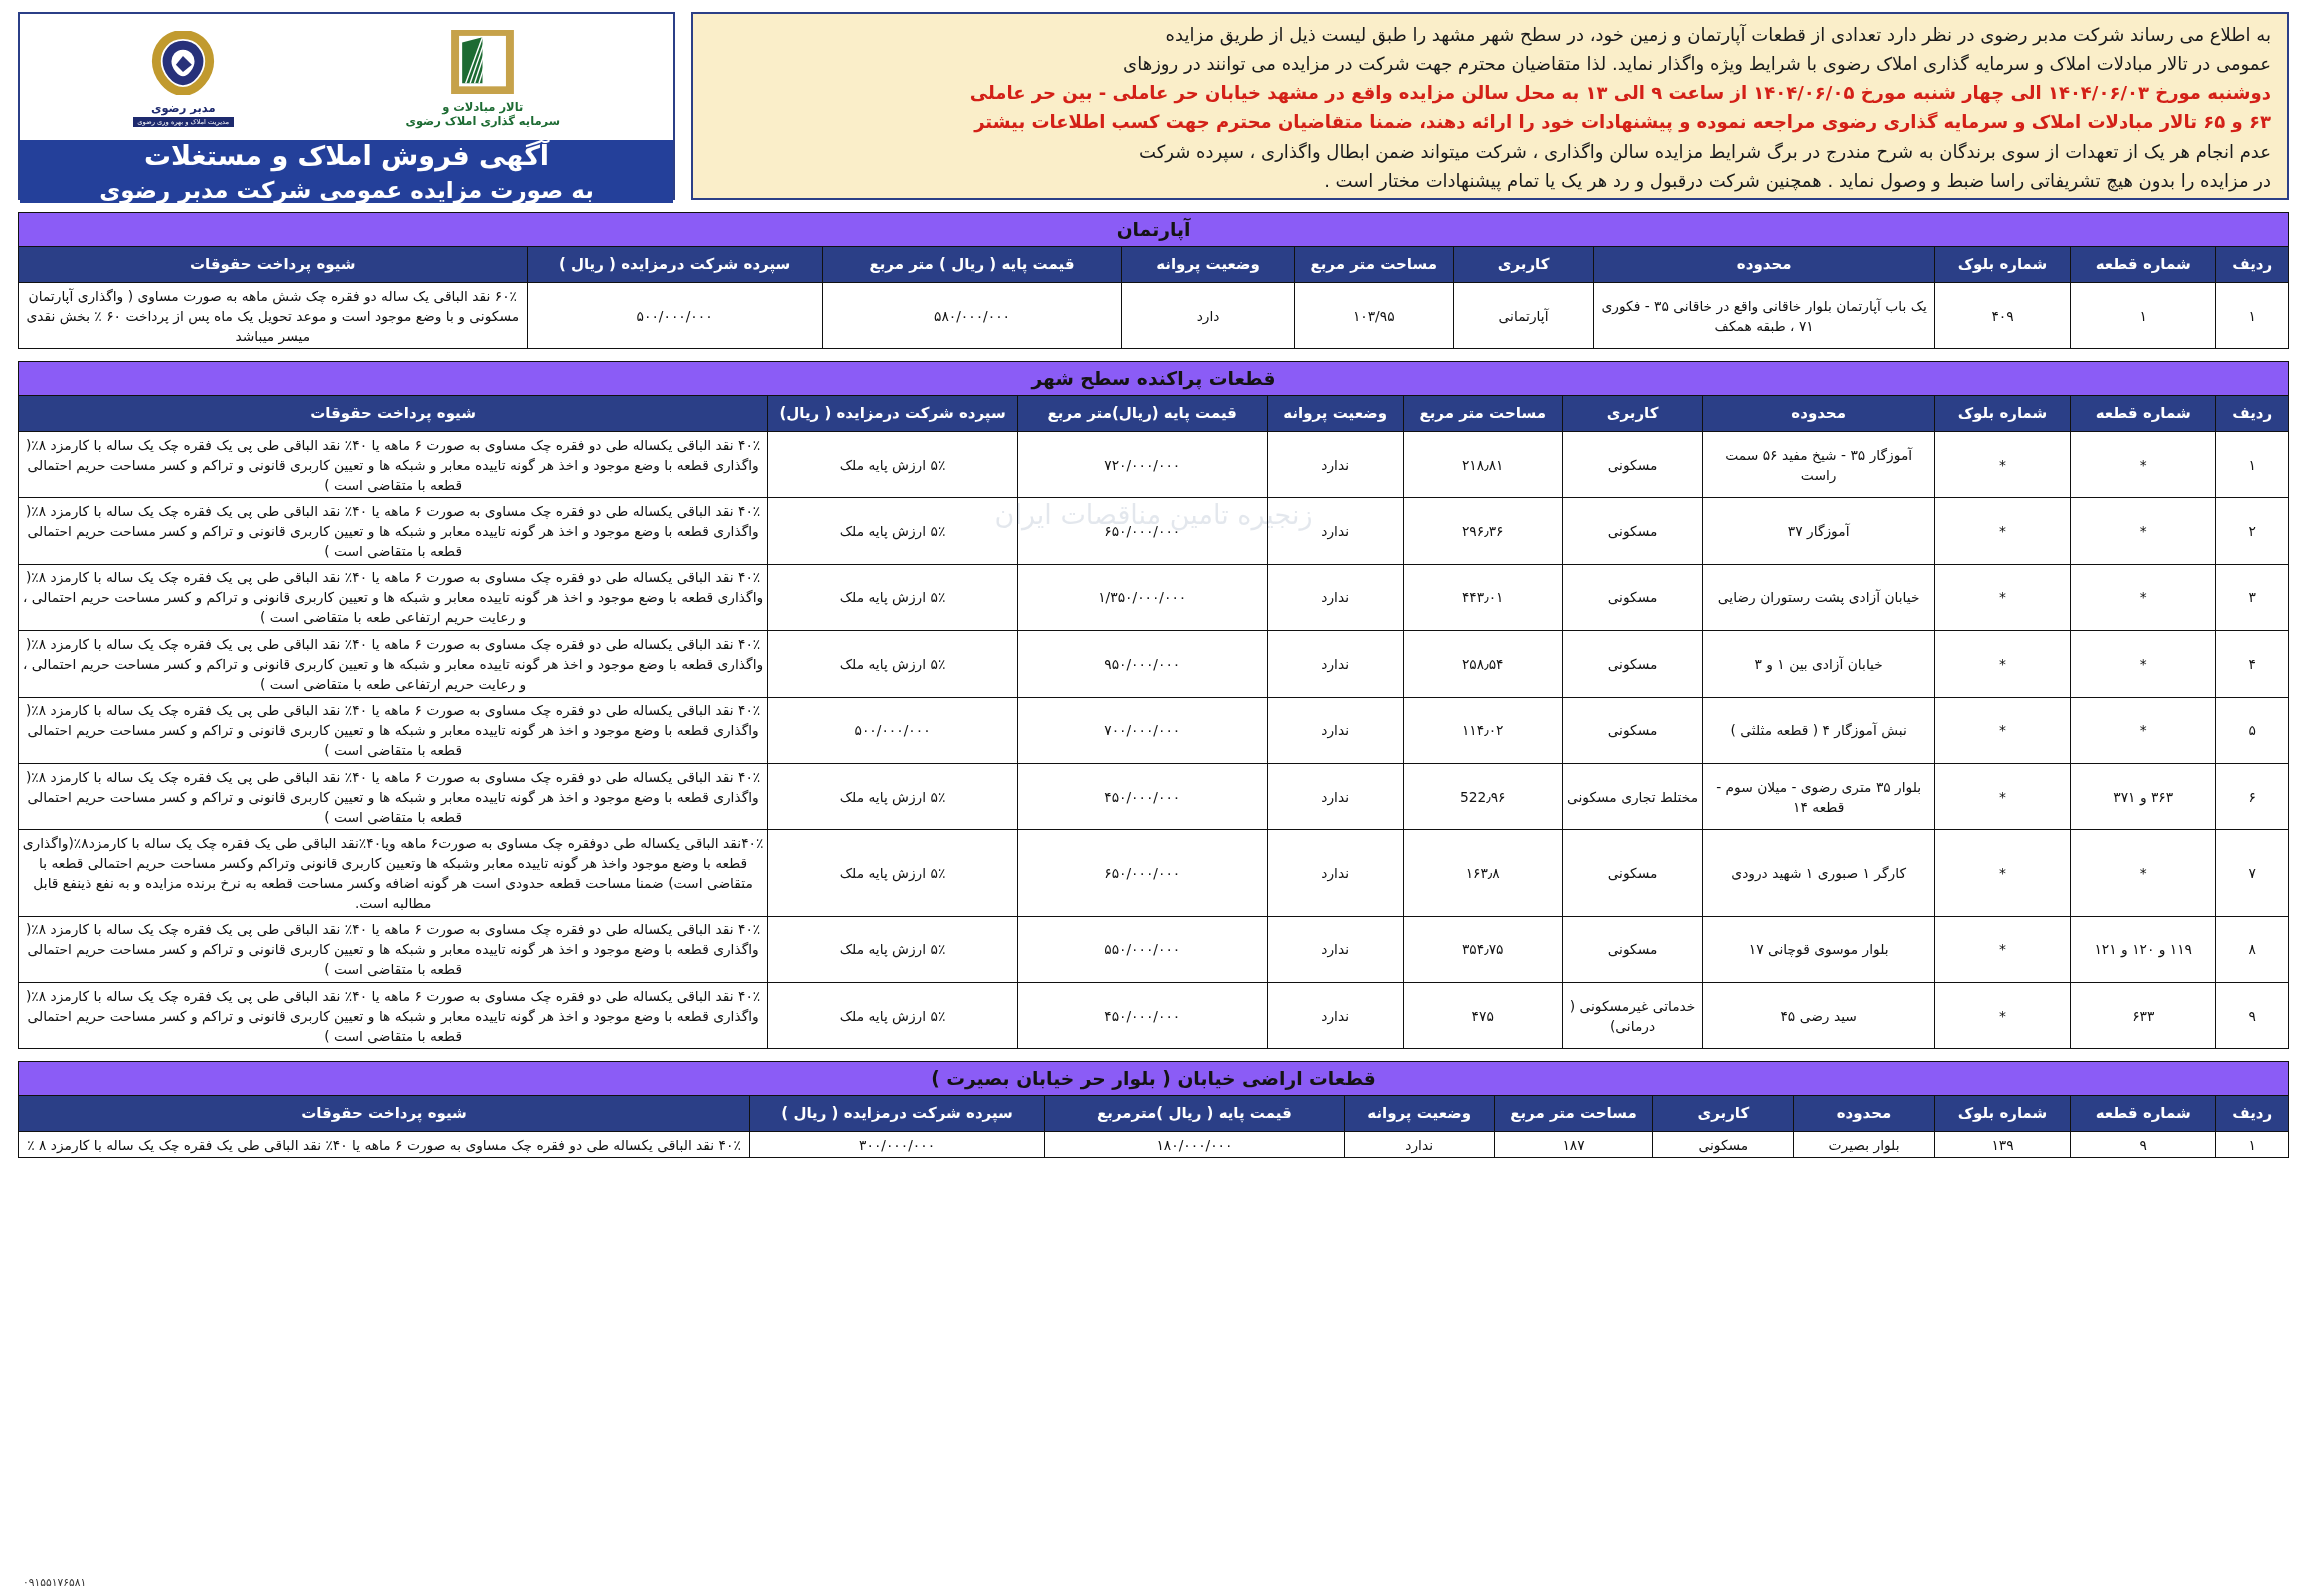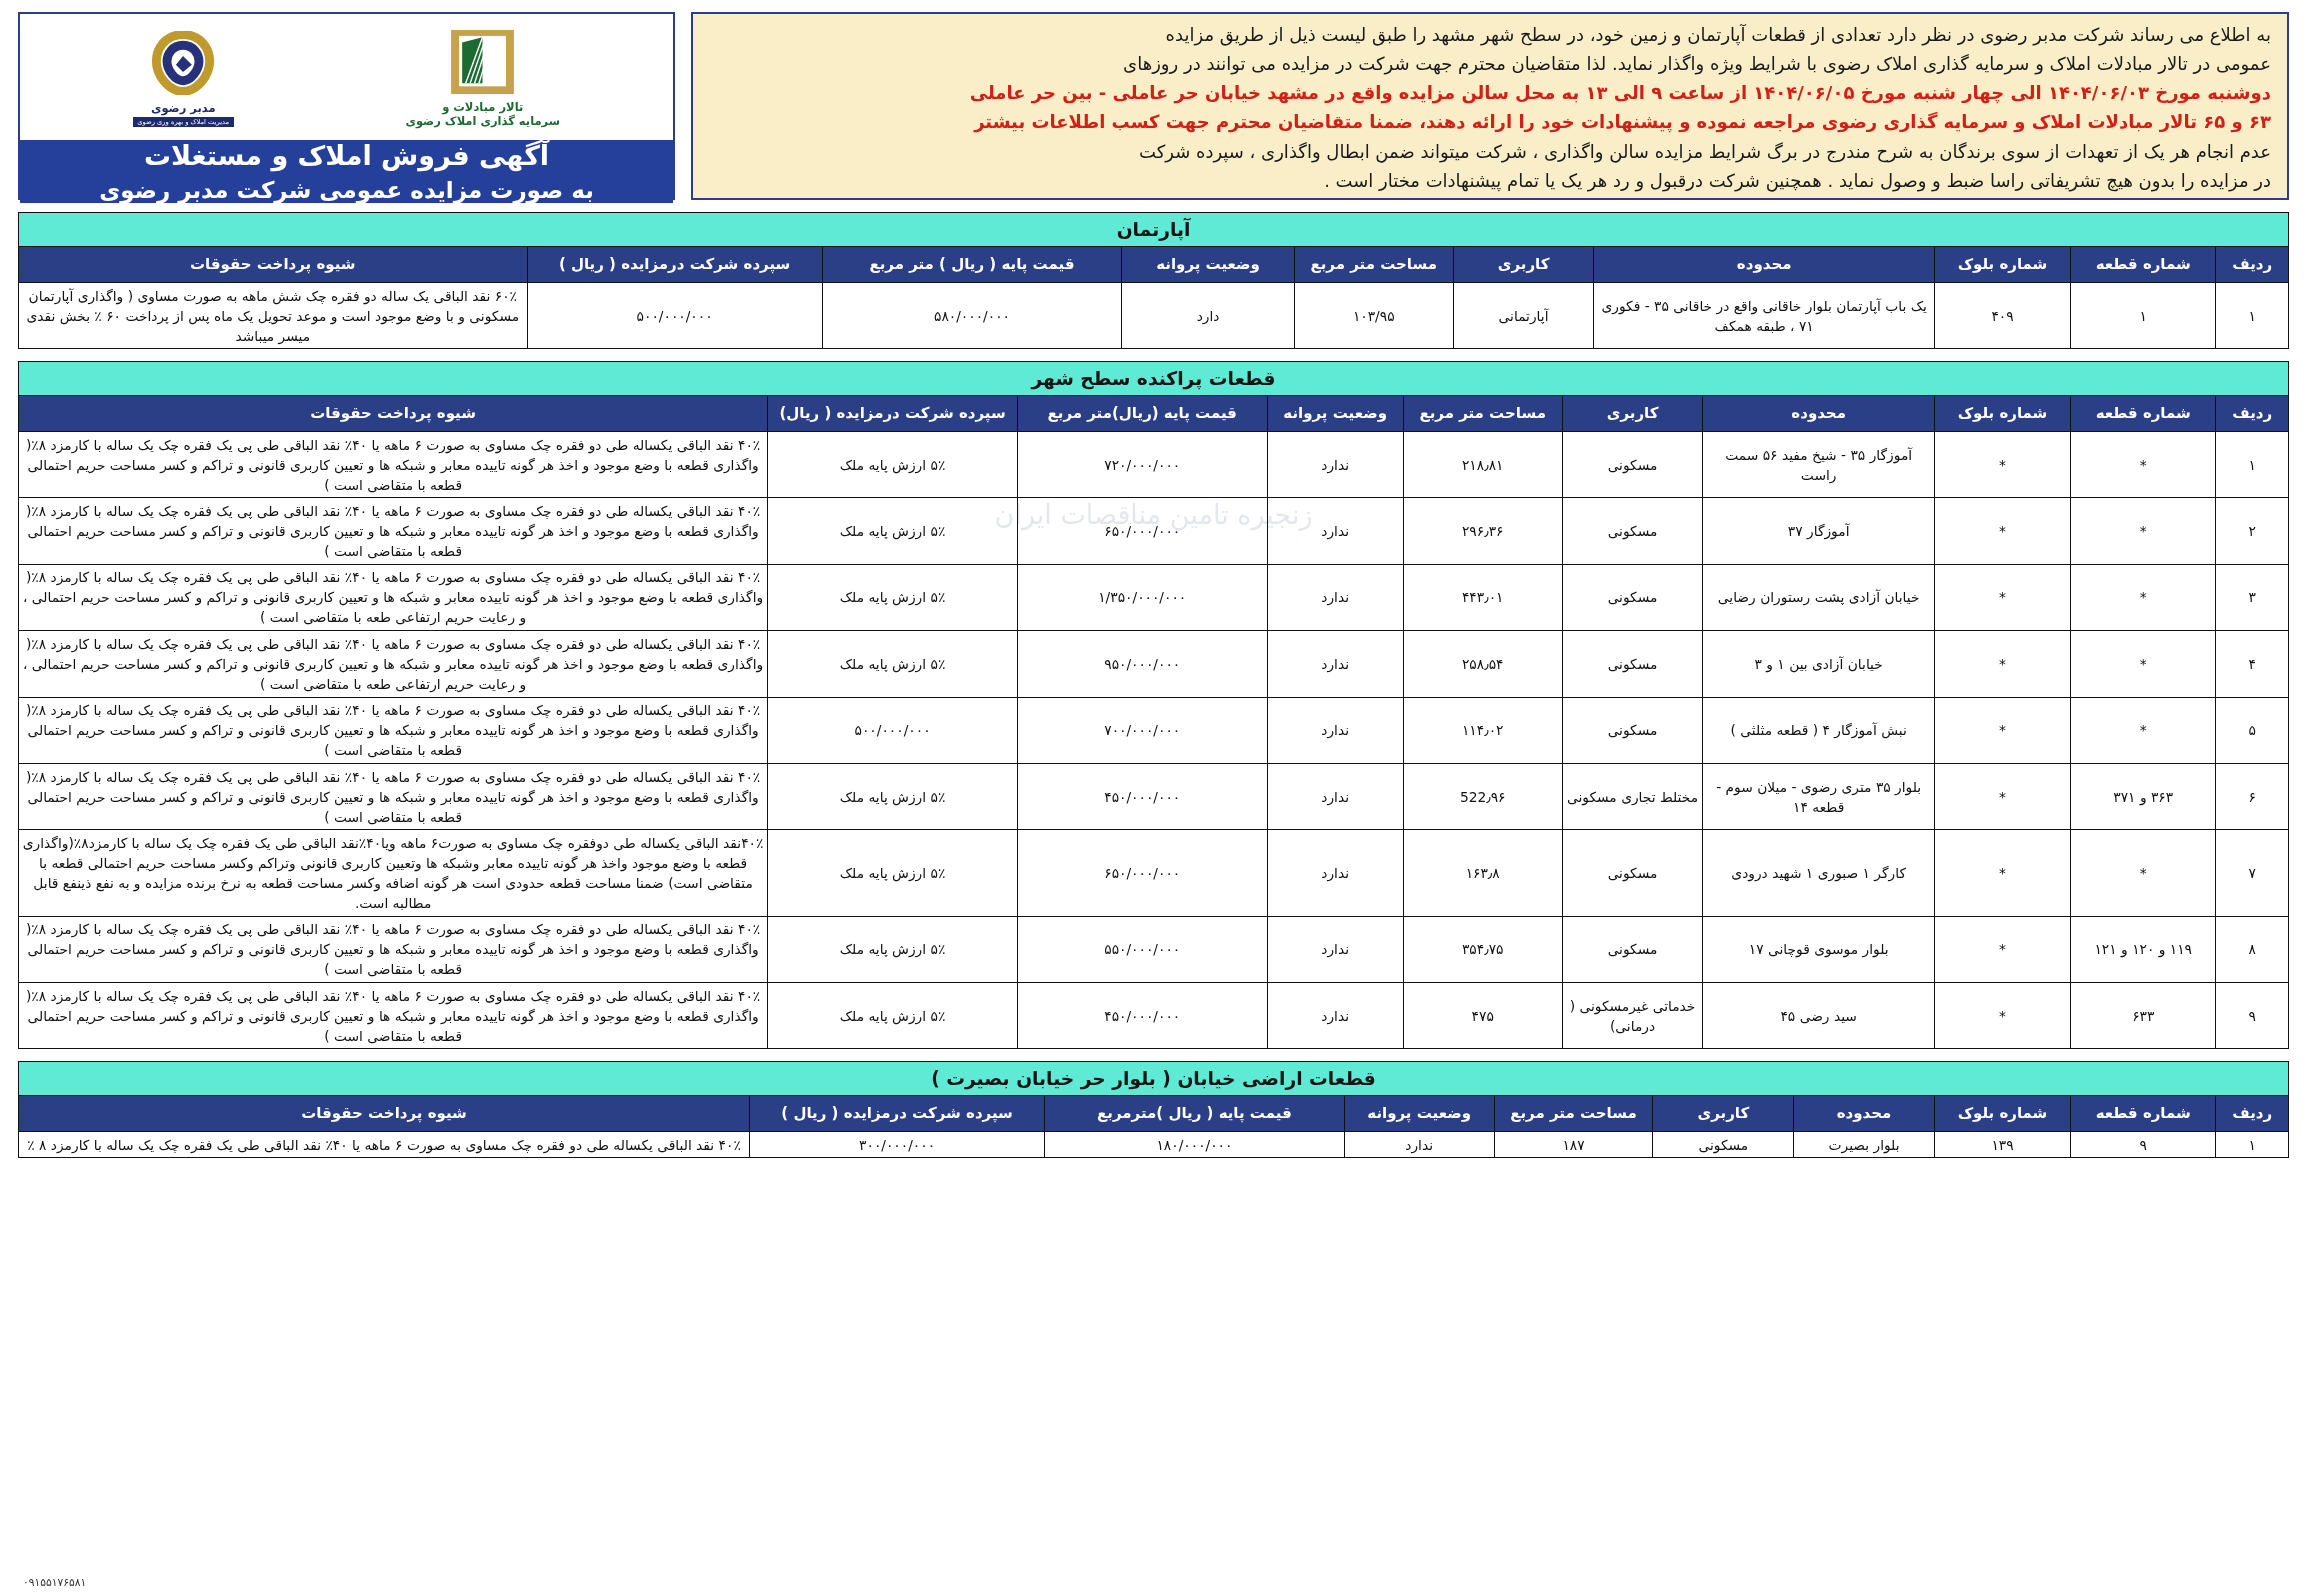--- a/index.html
+++ b/index.html
@@ -91,21 +91,21 @@
     table-layout: fixed;
     direction: rtl;
   }
   table.tbl td, table.tbl th {
     border: 1.3px solid #111;
     padding: 2.7px 3.6px;
     vertical-align: middle;
     text-align: center;
   }
   tr.section-title td {
-    background: #5eead4;
+    background: #8b5cf6;
     color: #141414;
     font-weight: bold;
     font-size: 18.7px;
     padding: 6.2px 3.6px;
     border: 1.3px solid #111;
   }
   tr.col-head th {
     background: #2b3f87;
     color: #ffffff;
     font-weight: bold;

